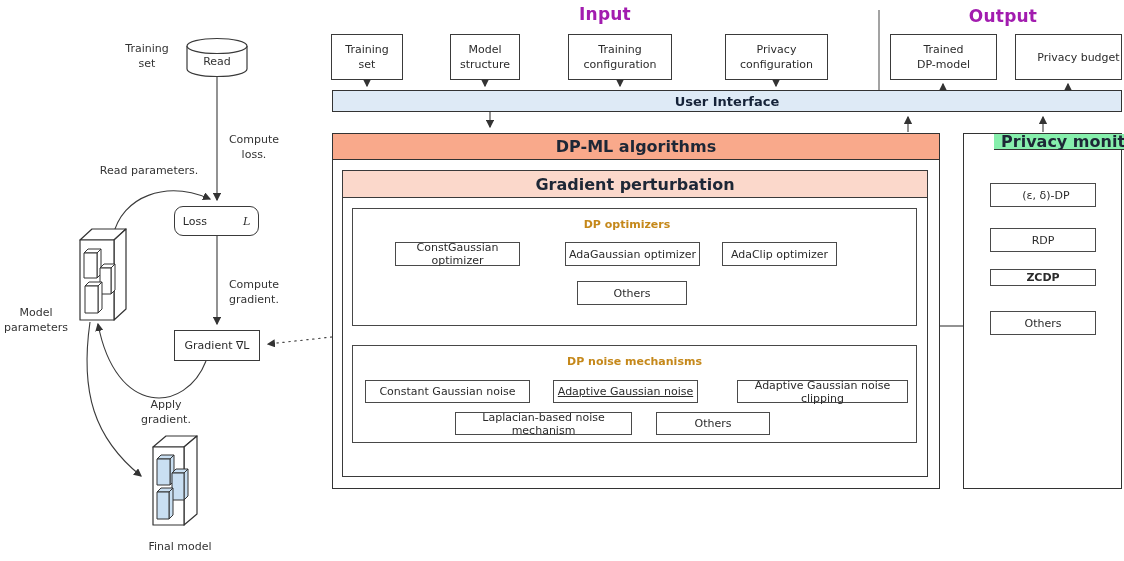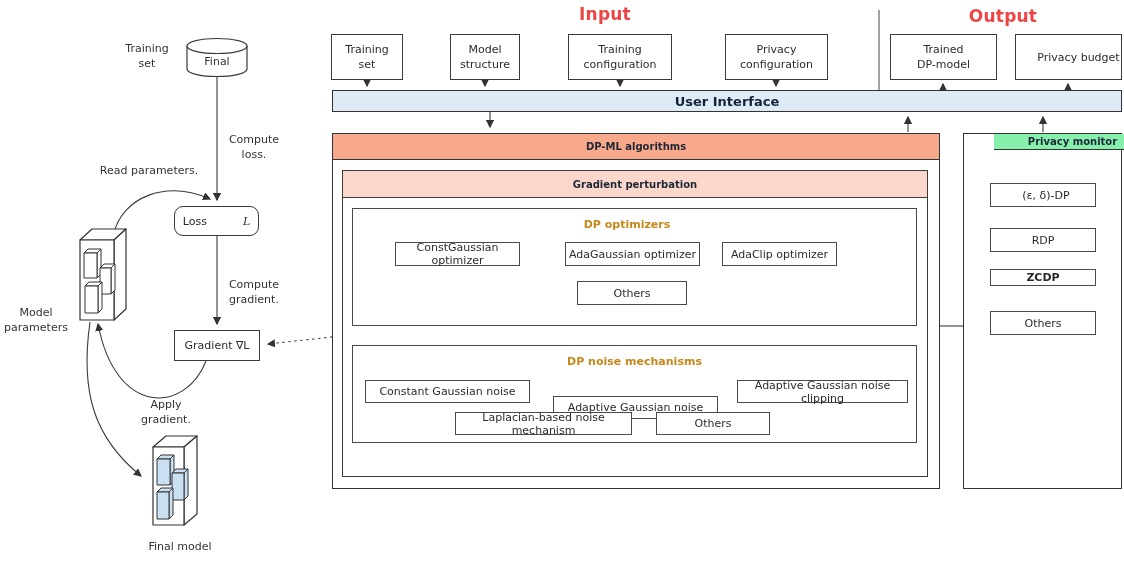--- a/index.html
+++ b/index.html
@@ -8,41 +8,41 @@
     font-family:"DejaVu Sans","Liberation Sans",sans-serif; color:#2b2b2b;
     overflow:hidden;
   }
   #diagram-svg { position:absolute; left:0; top:0; width:1124px; height:561px; }
   .lbl {
     position:absolute; transform:translateX(-50%); text-align:center;
     white-space:pre-line; font-size:11px; line-height:15px; color:#333;
   }
   .heading {
     position:absolute; transform:translateX(-50%); font-size:17px;
-    font-weight:bold; color:#ef4444; letter-spacing:0.2px;
+    font-weight:bold; color:#a21caf; letter-spacing:0.2px;
   }
   .bx {
     position:absolute; box-sizing:border-box; border:1.2px solid #3a3a3a;
     background:#fff; display:flex; align-items:center; justify-content:center;
     text-align:center; white-space:pre-line; font-size:11px; line-height:15px;
     color:#2b2b2b;
   }
   .sbox {
     position:absolute; box-sizing:border-box; border:1px solid #4a4a4a;
     background:#fff; display:flex; align-items:center; justify-content:center;
     text-align:center; font-size:11px; color:#2b2b2b; line-height:13px;
   }
   .rounded { border-radius:9px; }
   .container { position:absolute; box-sizing:border-box; background:#fff; }
   #dpml-box, #pm-box { border:1.5px solid #333; }
   #gp-box { border:1.2px solid #3a3a3a; }
   #opt-box, #noise-box { border:1px solid #484848; background:transparent; }
   .hdrbar {
     box-sizing:border-box; width:100%; display:flex; align-items:center;
-    justify-content:center; font-weight:bold; font-size:10px; color:#1d2736;
+    justify-content:center; font-weight:bold; font-size:16px; color:#1d2736;
   }
   #dpml-hdr { height:26px; background:#F9A98B; border-bottom:1.5px solid #333; }
   #gp-hdr   { height:27px; background:#FBD8CB; border-bottom:1.2px solid #3a3a3a; }
   #pm-hdr   { height:16px; background:#86efac; border-bottom:1.5px solid #333;margin-left:30px; }
   #ui-bar {
     position:absolute; left:332px; top:90px; width:790px; height:22px;
     box-sizing:border-box; background:#DEEAF6; border:1.2px solid #333;
     display:flex; align-items:center; justify-content:center;
     font-weight:bold; font-size:13px; color:#152238;
   }
@@ -124,21 +124,21 @@
       <path d="M1043,132 V117" marker-end="url(#ah)"></path>
       <path d="M632,344 V332" marker-end="url(#ah)"></path>
     </g>
 
     <path d="M879,10 V90" stroke="#666" stroke-width="1.2" fill="none"></path>
     <path d="M940,326 H963" stroke="#3a3a3a" stroke-width="1.1" fill="none"></path>
   </svg>
 
   <div class="lbl" style="left:147px; top:41px;">Training
 set</div>
-  <div class="lbl" style="left:217px; top:54px;">Final</div>
+  <div class="lbl" style="left:217px; top:54px;">Read</div>
   <div class="lbl" style="left:254px; top:132px;">Compute
 loss.</div>
   <div class="lbl" style="left:149px; top:163px;">Read parameters.</div>
   <div class="lbl" style="left:254px; top:277px;">Compute
 gradient.</div>
   <div class="lbl" style="left:36px;  top:305px;">Model
 parameters</div>
   <div class="lbl" style="left:166px; top:397px;">Apply
 gradient.</div>
   <div class="lbl" style="left:180px; top:539px;">Final model</div>
@@ -176,21 +176,21 @@
   <div id="opt-box" class="container" style="left:352px; top:208px; width:565px; height:118px;"></div>
   <div class="goldtitle" style="left:352px; top:218px; width:500px;padding-left:25px;">DP optimizers</div>
   <div class="sbox" style="left:395px; top:242px; width:125px; height:24px;">ConstGaussian optimizer</div>
   <div class="sbox" style="left:565px; top:242px; width:135px; height:24px;">AdaGaussian optimizer</div>
   <div class="sbox" style="left:722px; top:242px; width:115px; height:24px;">AdaClip optimizer</div>
   <div class="sbox" style="left:577px; top:281px; width:110px; height:24px;">Others</div>
 
   <div id="noise-box" class="container" style="left:352px; top:345px; width:565px; height:98px;"></div>
   <div class="goldtitle" style="left:352px; top:355px; width:565px;">DP noise mechanisms</div>
   <div class="sbox" style="left:365px; top:380px; width:165px; height:23px;">Constant Gaussian noise</div>
-  <div class="sbox" style="left:553px; top:396px; width:165px; height:23px;">Adaptive Gaussian noise</div>
+  <div class="sbox" style="left:553px; top:380px; width:145px; height:23px;text-decoration:underline;">Adaptive Gaussian noise</div>
   <div class="sbox" style="left:737px; top:380px; width:171px; height:23px;">Adaptive Gaussian noise clipping</div>
   <div class="sbox" style="left:455px; top:412px; width:177px; height:23px;">Laplacian-based noise mechanism</div>
   <div class="sbox" style="left:656px; top:412px; width:114px; height:23px;">Others</div>
 
   <div id="pm-box" class="container" style="left:963px; top:133px; width:159px; height:356px;">
     <div id="pm-hdr" class="hdrbar">Privacy monitor</div>
   </div>
   <div class="sbox" style="left:990px; top:183px; width:106px; height:24px;padding-left:6px;">(ε, δ)-DP</div>
   <div class="sbox" style="left:990px; top:228px; width:106px; height:24px;">RDP</div>
   <div class="sbox" style="left:990px; top:269px; width:106px; height:17px;font-weight:bold;">ZCDP</div>

